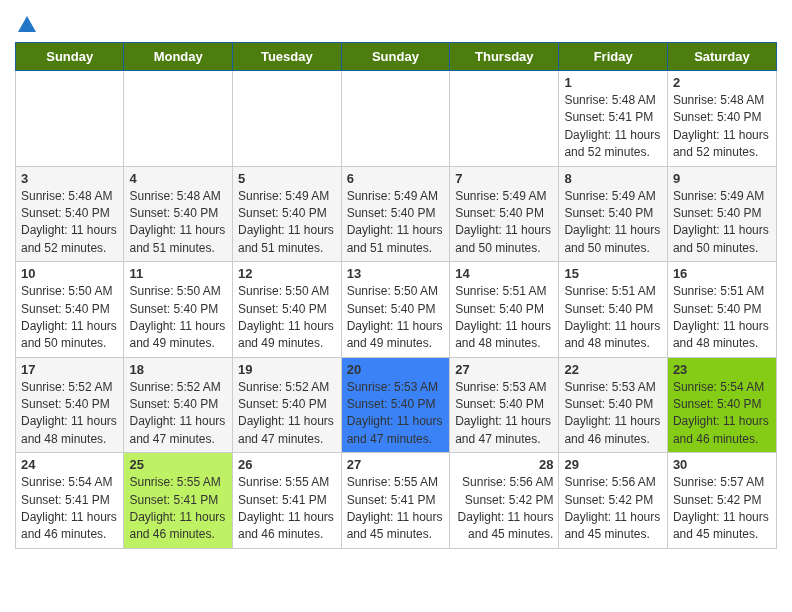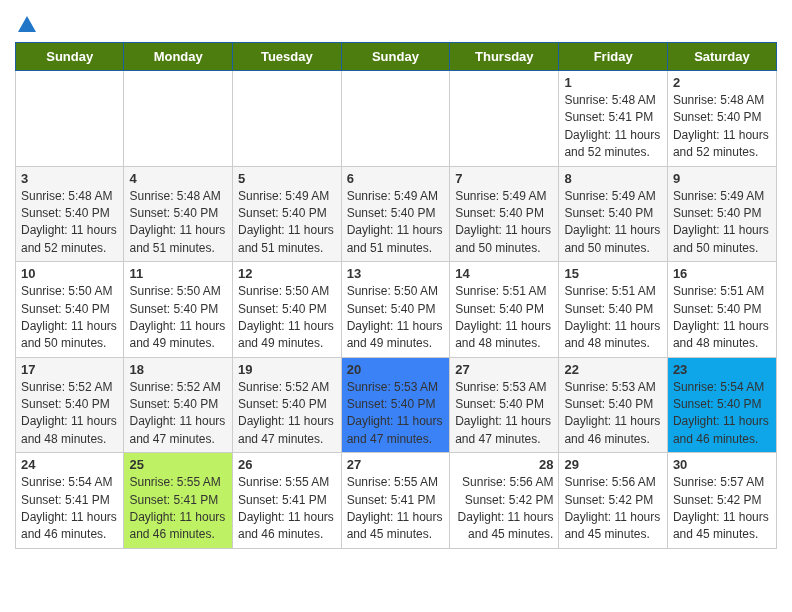--- a/index.html
+++ b/index.html
@@ -215,21 +215,21 @@
             <div class="day-detail">Sunrise: 5:53 AM<br>Sunset: 5:40 PM<br>Daylight: 11 hours and 47 minutes.</div>
           </td>
           <td style="background: rgb(245, 245, 245);">
             <span class="day-num">27</span>
             <div class="day-detail">Sunrise: 5:53 AM<br>Sunset: 5:40 PM<br>Daylight: 11 hours and 47 minutes.</div>
           </td>
           <td style="background: rgb(245, 245, 245);">
             <span class="day-num">22</span>
             <div class="day-detail">Sunrise: 5:53 AM<br>Sunset: 5:40 PM<br>Daylight: 11 hours and 46 minutes.</div>
           </td>
-          <td style="background: #0ea5e9;">
+          <td style="background: #84cc16;">
             <span class="day-num">23</span>
             <div class="day-detail">Sunrise: 5:54 AM<br>Sunset: 5:40 PM<br>Daylight: 11 hours and 46 minutes.</div>
           </td>
         </tr>
         <tr>
           <td style="background: rgb(255, 255, 255); margin-top: 44px;">
             <span class="day-num">24</span>
             <div class="day-detail">Sunrise: 5:54 AM<br>Sunset: 5:41 PM<br>Daylight: 11 hours and 46 minutes.</div>
           </td>
           <td style="background: #bef264;">

